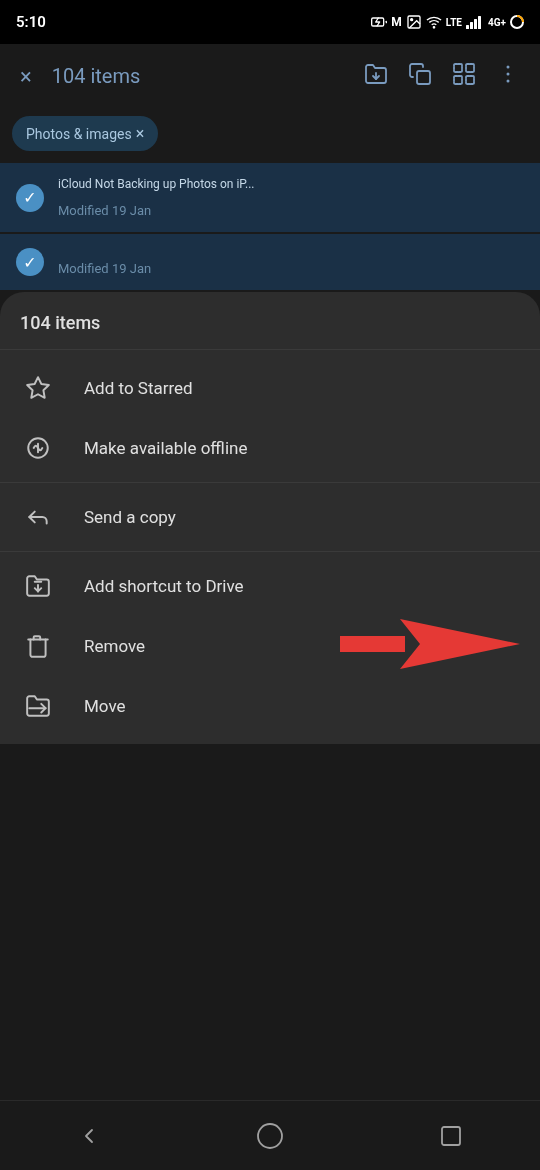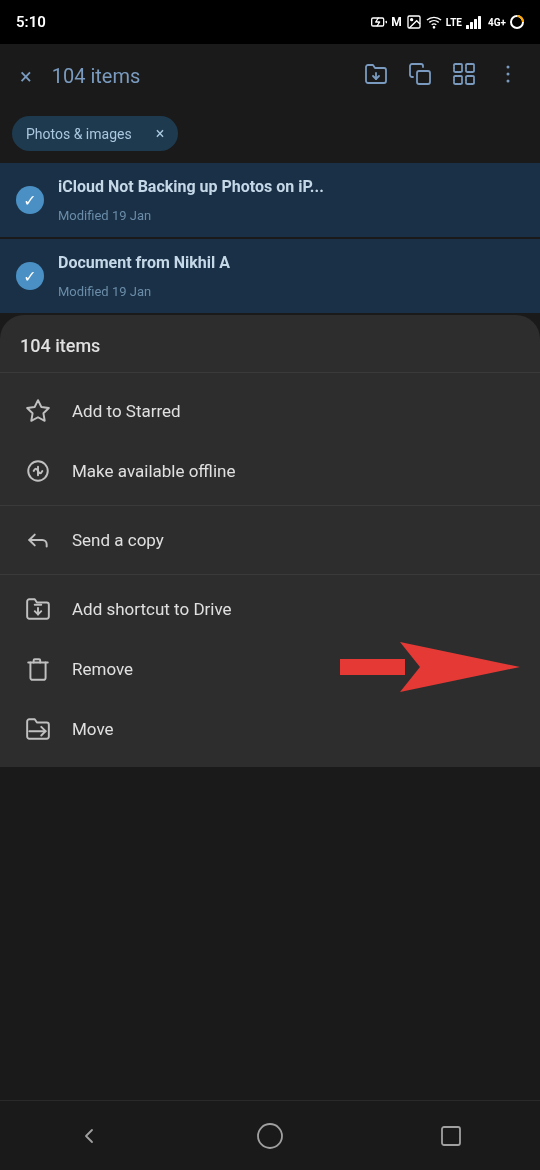--- a/index.html
+++ b/index.html
@@ -67,21 +67,21 @@
     }
 
     
     .filter-bar {
       background: #1a1a1a;
       padding: 8px 12px 12px;
     }
     .filter-chip {
       display: inline-flex;
       align-items: center;
-      gap: 24px;
+      gap: 4px;
       background: #1e3a4f;
       border-radius: 20px;
       padding: 8px 14px;
       font-size: 14px;
       color: #aac8e0;
       cursor: pointer;
     }
     .filter-chip-close {
       font-size: 16px;
       color: #aac8e0;
@@ -109,23 +109,23 @@
     }
     .file-checkbox span {
       color: #fff;
       font-size: 16px;
     }
     .file-info {
       display: flex;
       flex-direction: column;
     }
     .file-name {
-      font-size: 16px;
+      font-size: 12px;
       color: #c5d8e8;
-      font-weight: 700;
+      font-weight: 400;
     }
     .file-meta {
       font-size: 13px;
       color: #6a8ca8;
       margin-top: 12px;
     }
 
     
     .bottom-sheet {
       background: #2d2d2d;
@@ -144,21 +144,21 @@
       color: #e0e0e0;
     }
 
     .menu-list {
       padding: 8px 0;
     }
 
     .menu-item {
       display: flex;
       align-items: center;
-      gap: 20px;
+      gap: 32px;
       padding: 16px 24px;
       cursor: pointer;
     }
     .menu-icon {
       width: 28px;
       height: 28px;
       display: flex;
       align-items: center;
       justify-content: center;
       flex-shrink: 0;
@@ -304,21 +304,20 @@
     <div class="file-info">
       <span class="file-name">iCloud Not Backing up Photos on iP...</span>
       <span class="file-meta">Modified 19 Jan</span>
     </div>
   </div>
   <div class="file-item">
     <div class="file-checkbox">
       <span>✓</span>
     </div>
     <div class="file-info">
-      <span class="file-name">Document from Nikhil A</span>
       <span class="file-meta">Modified 19 Jan</span>
     </div>
   </div>
 </div>
 
 <div class="bottom-sheet" style="position:relative;">
   <div class="sheet-header">
     <span class="sheet-title">104 items</span>
   </div>
 

